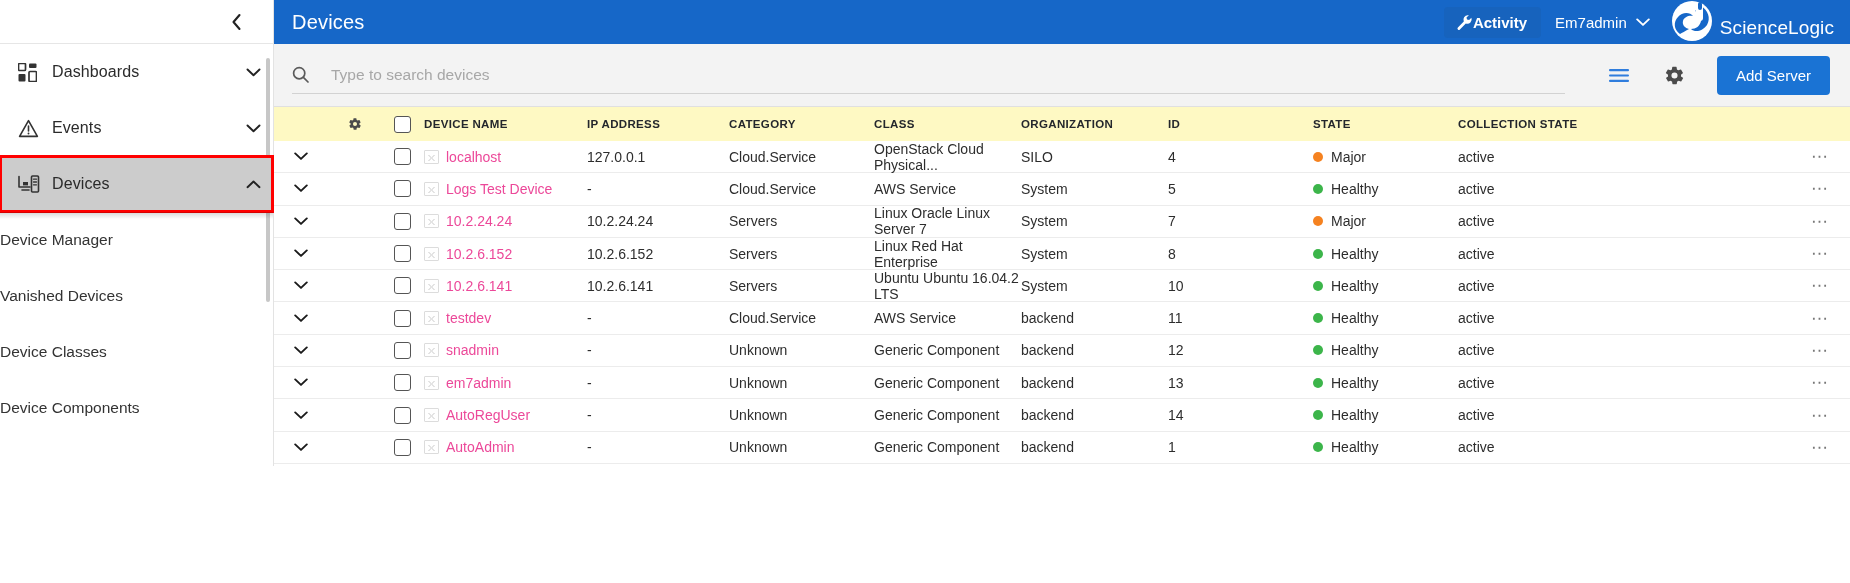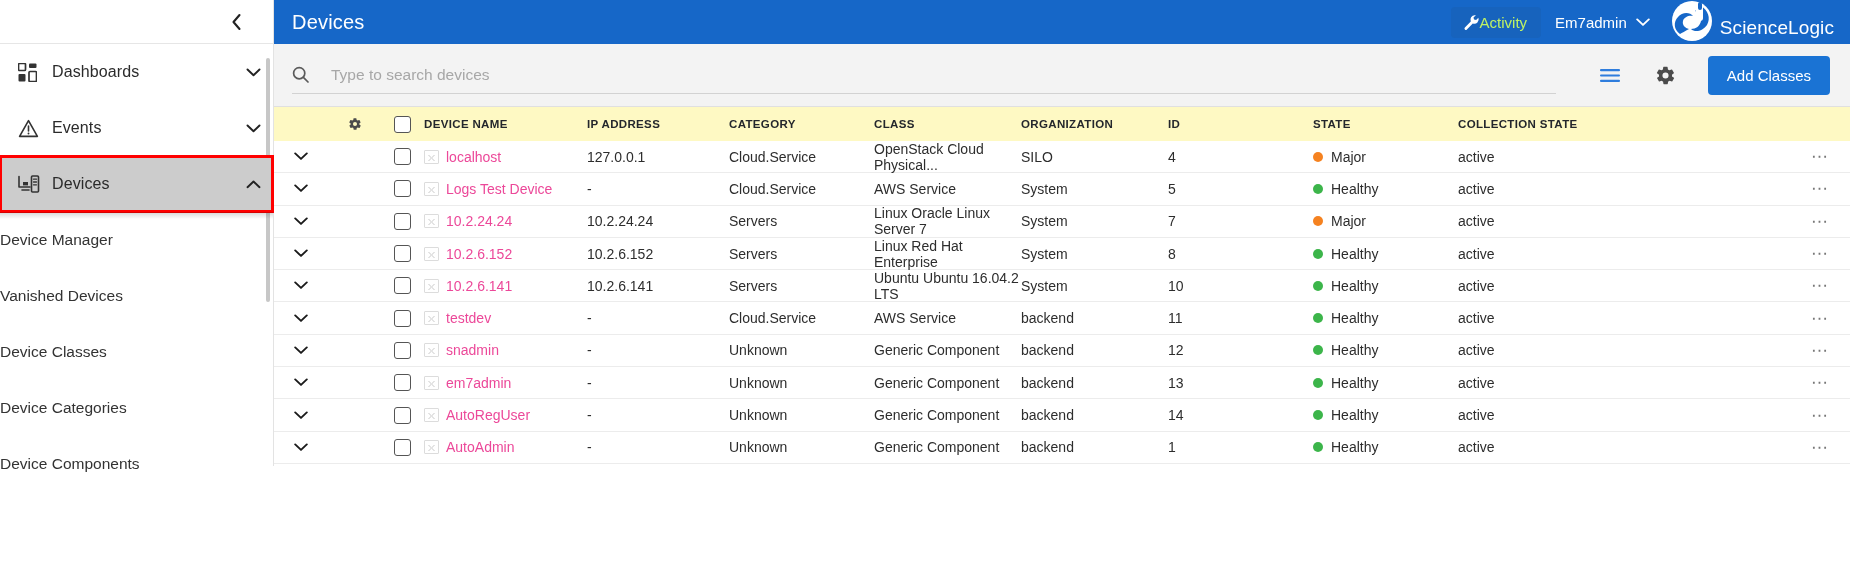--- a/index.html
+++ b/index.html
@@ -91,23 +91,24 @@
   }
   .topbar-title {
     font-size: 20px; color: #fff; letter-spacing: .2px;
     flex: 1;
   }
   .activity-btn {
     display: flex; align-items: center; 
     background: #1763bd;
     padding: 7px 14px 7px 12px;
     border-radius: 4px;
-    font-size: 15px; color: #bef264;
+    font-size: 15px; color: #ffffff;
     cursor: pointer;
     margin-right: 14px;
+    font-weight: bold;
   }
   .user-menu {
     display: flex; align-items: center; gap: 9px;
     font-size: 15px; color: #fff;
     cursor: pointer;
     margin-right: 18px;
   }
   .logo {
     display: flex; align-items: center; gap: 2px;
     padding-right: 16px;
@@ -261,21 +262,20 @@
       <span class="nav-chev">
         <svg width="15" height="9" viewBox="0 0 15 9" fill="none" aria-hidden="true">
           <path d="M1.5 7.2 L7.5 1.5 L13.5 7.2" stroke="#222" stroke-width="1.9" stroke-linecap="round" stroke-linejoin="round"></path>
         </svg>
       </span>
     </div>
 
     <div class="sub-item">Device Manager</div>
     <div class="sub-item">Vanished Devices</div>
     <div class="sub-item">Device Classes</div>
-    <div class="sub-item">Device Categories</div>
     <div class="sub-item">Device Components</div>
 
     <div class="sidebar-scroll"></div>
   </aside>
 
   <div class="main">
 
     <header class="topbar">
       <div class="topbar-title">Devices</div>
 
@@ -329,21 +329,21 @@
           <rect x="1" y="11.8" width="20" height="2.2" rx="1" fill="#2f7ddd"></rect>
         </svg>
       </div>
 
       <div class="tb-icon">
         <svg width="21" height="21" viewBox="0 0 24 24" aria-hidden="true">
           <path fill="#4b4b4b" d="M19.4 13a7.8 7.8 0 0 0 0-2l2.1-1.6a.5.5 0 0 0 .1-.6l-2-3.5a.5.5 0 0 0-.6-.2l-2.5 1a7.6 7.6 0 0 0-1.7-1l-.4-2.6a.5.5 0 0 0-.5-.4h-4a.5.5 0 0 0-.5.4l-.4 2.6a7.6 7.6 0 0 0-1.7 1l-2.5-1a.5.5 0 0 0-.6.2l-2 3.5a.5.5 0 0 0 .1.6L4.6 11a7.8 7.8 0 0 0 0 2l-2.1 1.6a.5.5 0 0 0-.1.6l2 3.5a.5.5 0 0 0 .6.2l2.5-1a7.6 7.6 0 0 0 1.7 1l.4 2.6a.5.5 0 0 0 .5.4h4a.5.5 0 0 0 .5-.4l.4-2.6a7.6 7.6 0 0 0 1.7-1l2.5 1a.5.5 0 0 0 .6-.2l2-3.5a.5.5 0 0 0-.1-.6zM12 15.5A3.5 3.5 0 1 1 15.5 12 3.5 3.5 0 0 1 12 15.5z"></path>
         </svg>
       </div>
 
-      <button class="add-btn">Add Classes</button>
+      <button class="add-btn">Add Server</button>
     </div>
 
     <div class="table-area">
       <div class="thead">
         <div class="c-exp"></div>
         <div class="c-gear">
           <svg width="14" height="14" viewBox="0 0 24 24" aria-hidden="true">
             <path fill="#4b4b4b" d="M19.4 13a7.8 7.8 0 0 0 0-2l2.1-1.6a.5.5 0 0 0 .1-.6l-2-3.5a.5.5 0 0 0-.6-.2l-2.5 1a7.6 7.6 0 0 0-1.7-1l-.4-2.6a.5.5 0 0 0-.5-.4h-4a.5.5 0 0 0-.5.4l-.4 2.6a7.6 7.6 0 0 0-1.7 1l-2.5-1a.5.5 0 0 0-.6.2l-2 3.5a.5.5 0 0 0 .1.6L4.6 11a7.8 7.8 0 0 0 0 2l-2.1 1.6a.5.5 0 0 0-.1.6l2 3.5a.5.5 0 0 0 .6.2l2.5-1a7.6 7.6 0 0 0 1.7 1l.4 2.6a.5.5 0 0 0 .5.4h4a.5.5 0 0 0 .5-.4l.4-2.6a7.6 7.6 0 0 0 1.7-1l2.5 1a.5.5 0 0 0 .6-.2l2-3.5a.5.5 0 0 0-.1-.6zM12 15.5A3.5 3.5 0 1 1 15.5 12 3.5 3.5 0 0 1 12 15.5z"></path>
           </svg>
         </div>

